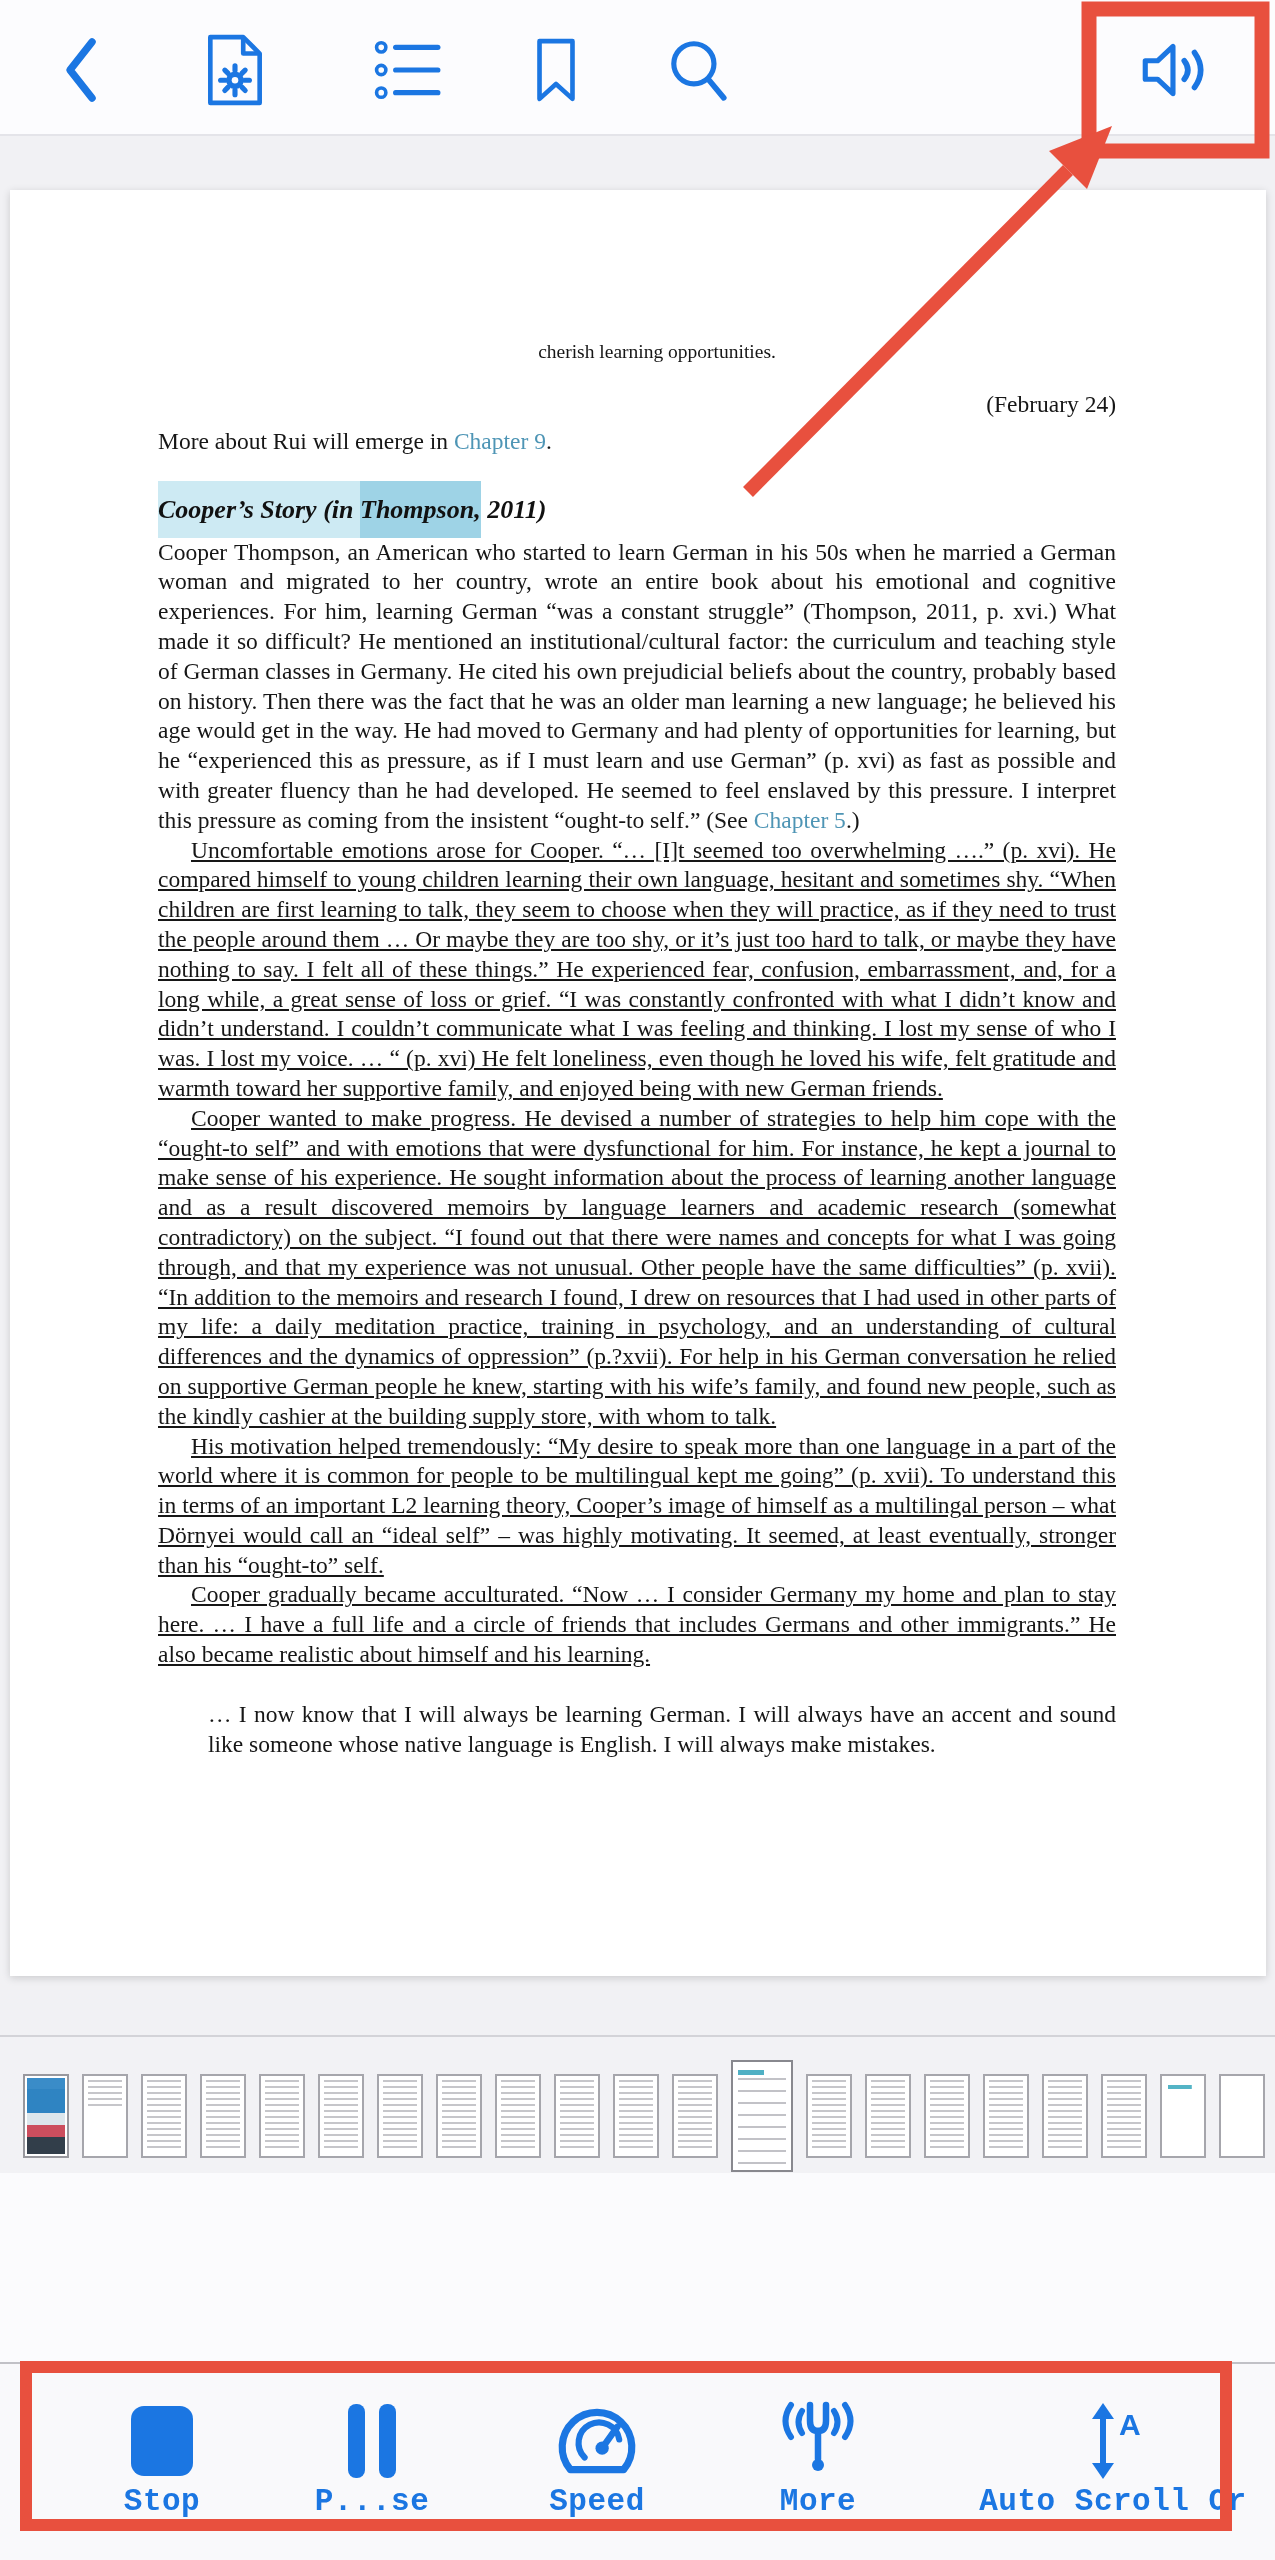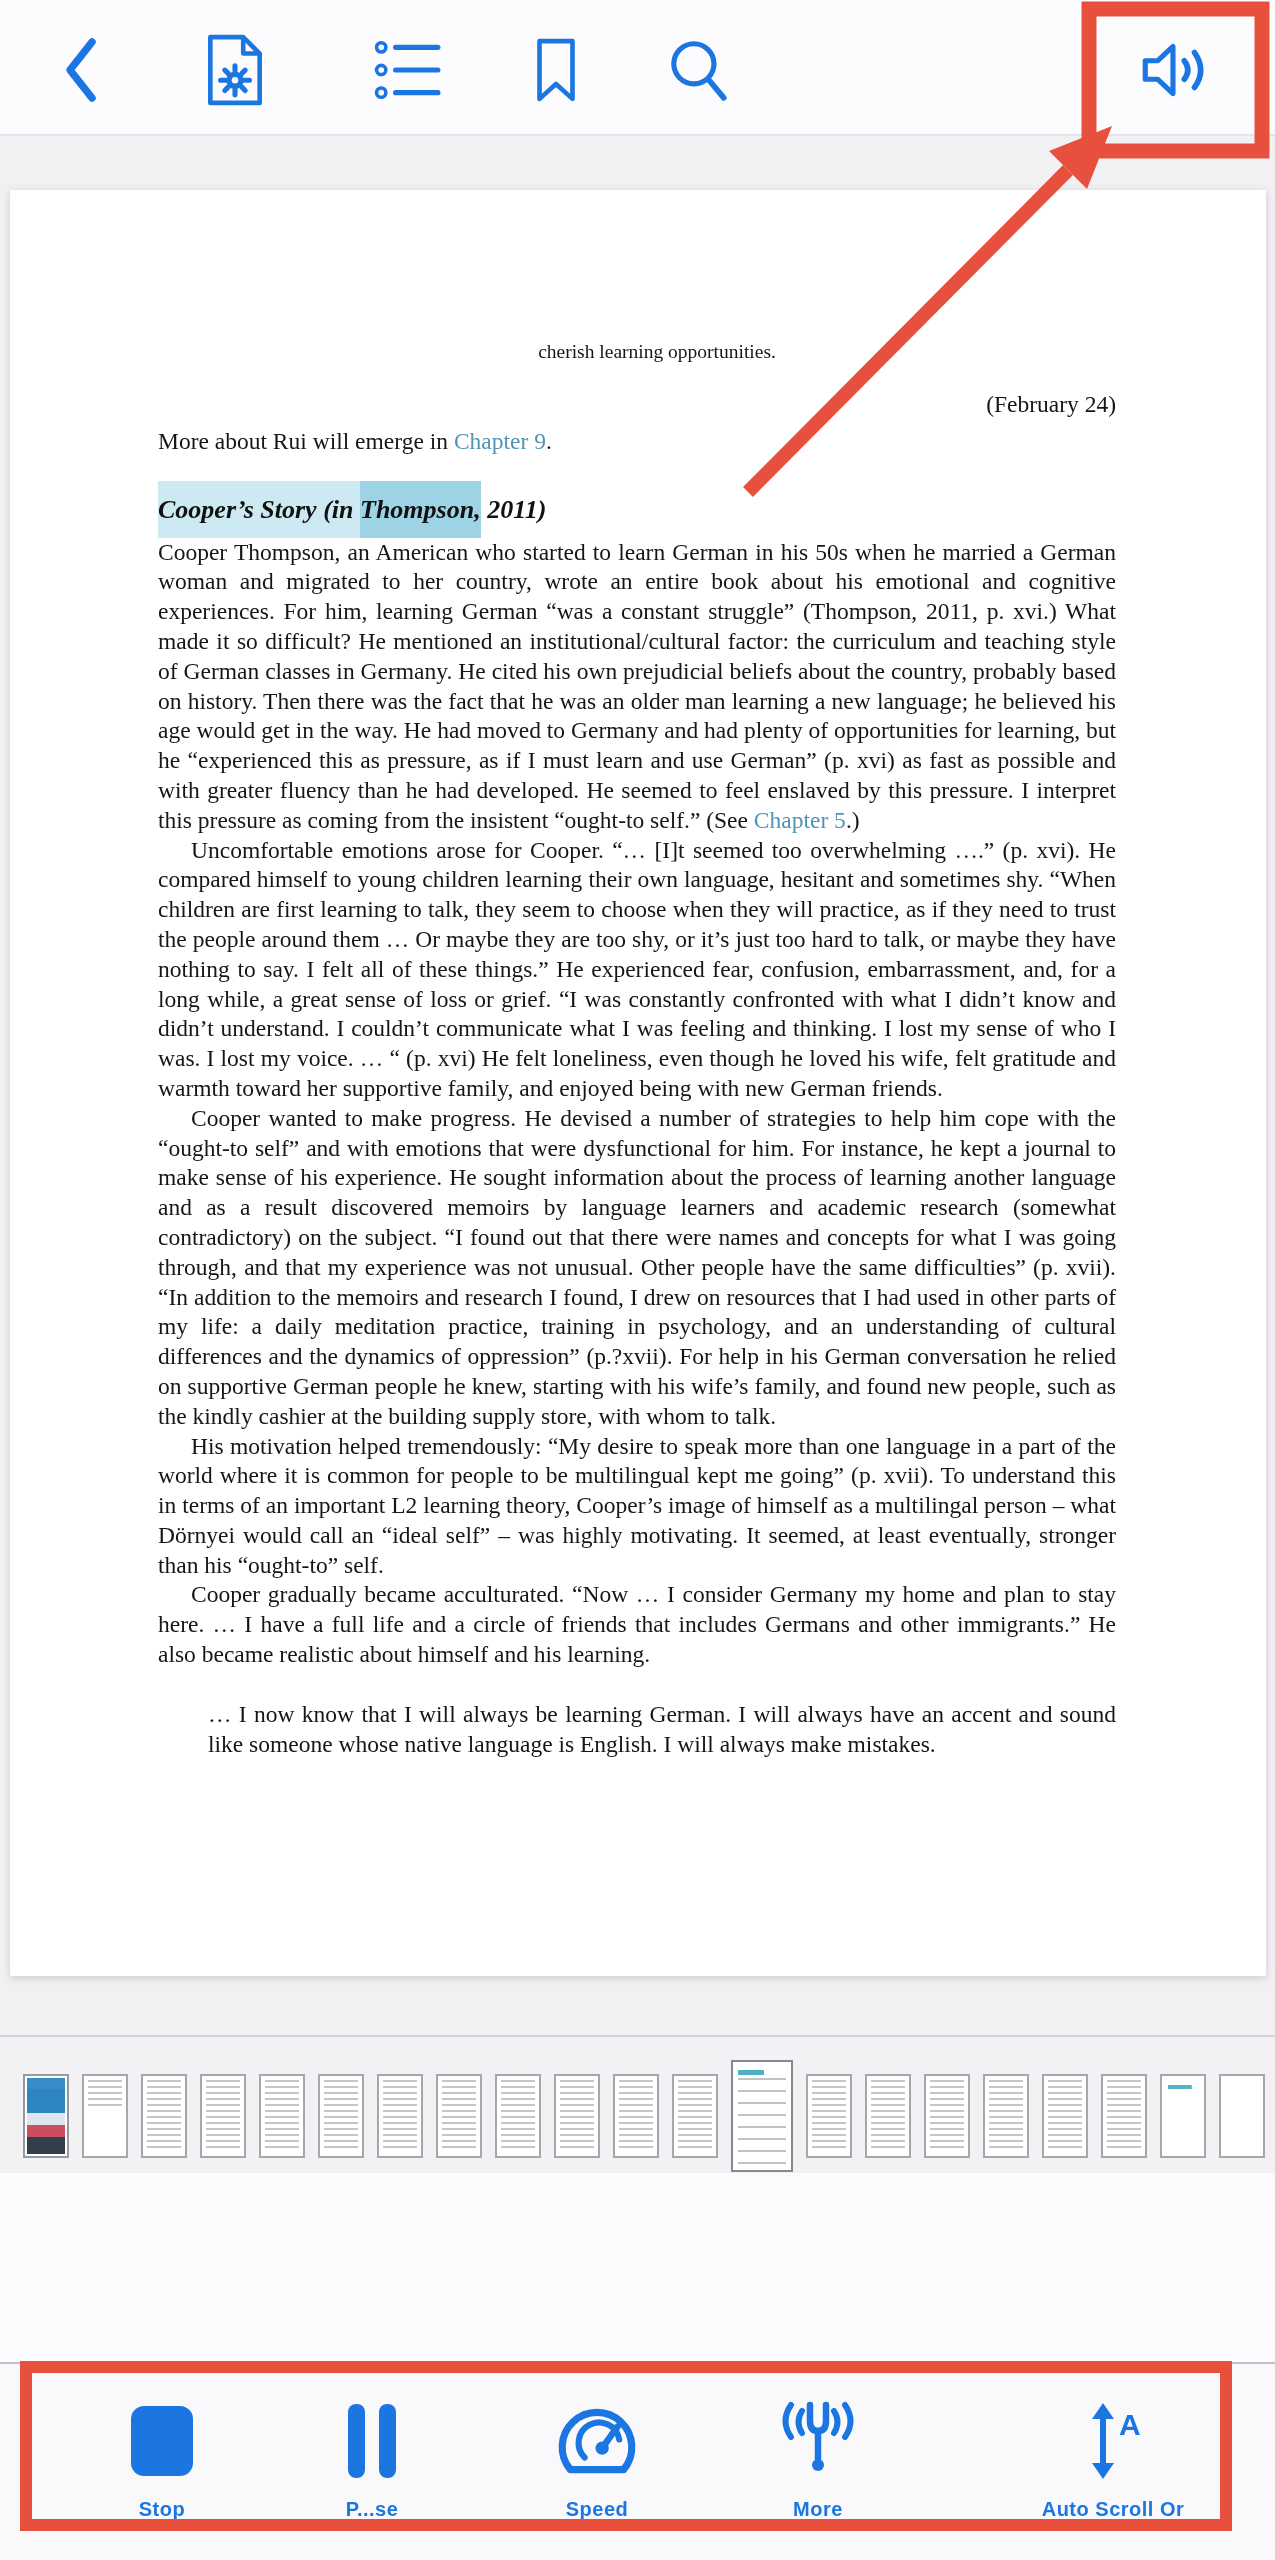--- a/index.html
+++ b/index.html
@@ -41,21 +41,21 @@
   .continuation{margin:150px 0 0 40px;font-size:19.5px;line-height:24px;text-align:center;}
   .date-note{margin-top:26px;text-align:right;}
   .lead-line{margin-top:7px;text-align:left;}
   .heading{
     margin-top:36px;font-size:26px;line-height:34px;
     font-weight:bold;font-style:italic;text-align:left;color:#111;
   }
   .heading span{padding:14px 0;}
   p.body-para{margin:0;}
   p.first{margin-top:11px;}
-  p.indent{text-indent:33px;}
+  p.indent{text-indent:33px;text-decoration:underline;}
   .block-quote{margin:30px 0 0 50px;}
   .seg-link{color:var(--link-teal);cursor:pointer;}
   .seg-hl-light{background:var(--highlight-light);}
   .seg-hl-dark{background:var(--highlight-dark);}
 
   
   .thumb-band{position:absolute;left:0;top:2037px;width:1275px;height:136px;background:#F2F2F5;z-index:1;}
   .divider-thumbs{position:absolute;left:0;top:2035px;width:1275px;height:2px;background:#D3D3D8;z-index:2;}
   .lower-white{position:absolute;left:0;top:2173px;width:1275px;height:190px;background:#FBFBFD;z-index:1;}
   .divider-toolbar{position:absolute;left:0;top:2362px;width:1275px;height:2px;background:#C1C1C6;z-index:3;}
@@ -82,22 +82,22 @@
     repeating-linear-gradient(transparent 0 10px,#C2C2C7 10px 12px);}
 
   
   .bottom-toolbar{
     position:absolute;left:0;top:2364px;width:1275px;height:196px;
     background:#F9F9FB;z-index:3;
   }
   .tb-item{position:absolute;top:34px;width:240px;text-align:center;border:none;background:none;cursor:pointer;}
   .tb-item .ic{height:86px;display:flex;align-items:center;justify-content:center;}
   .tb-item .lbl{
-    display:block;margin-top:14px;font-size:20px;font-weight:600;
-    color:var(--accent-blue);letter-spacing:.5px;white-space:nowrap;
+    display:block;margin-top:0;font-size:31px;font-weight:600;
+    color:var(--accent-blue);letter-spacing:.5px;white-space:nowrap;font-family:Liberation Mono, monospace;
   }
   .tb-i1{left:42px;}  .tb-i2{left:252px;} .tb-i3{left:477px;}
   .tb-i4{left:698px;} .tb-i5{left:953px;width:320px;}
 
   
   .annotation-overlay{position:absolute;left:0;top:0;z-index:10;pointer-events:none;color:var(--annotation-red);}
 </style>
 </head>
 <body>
 

